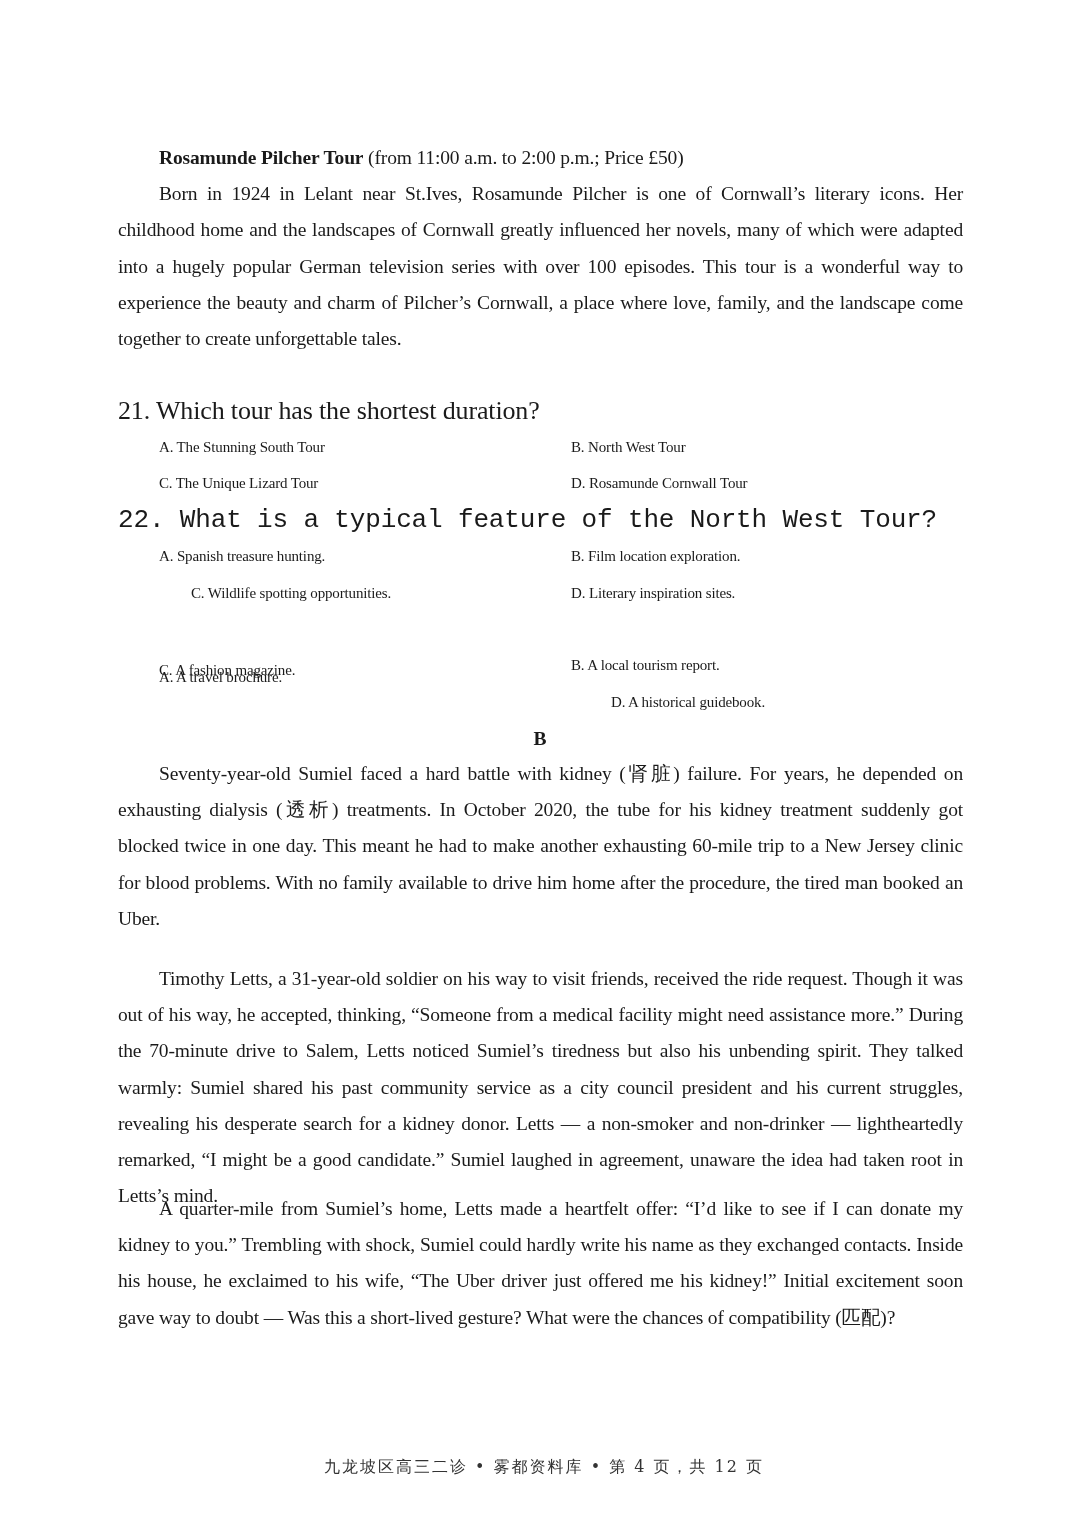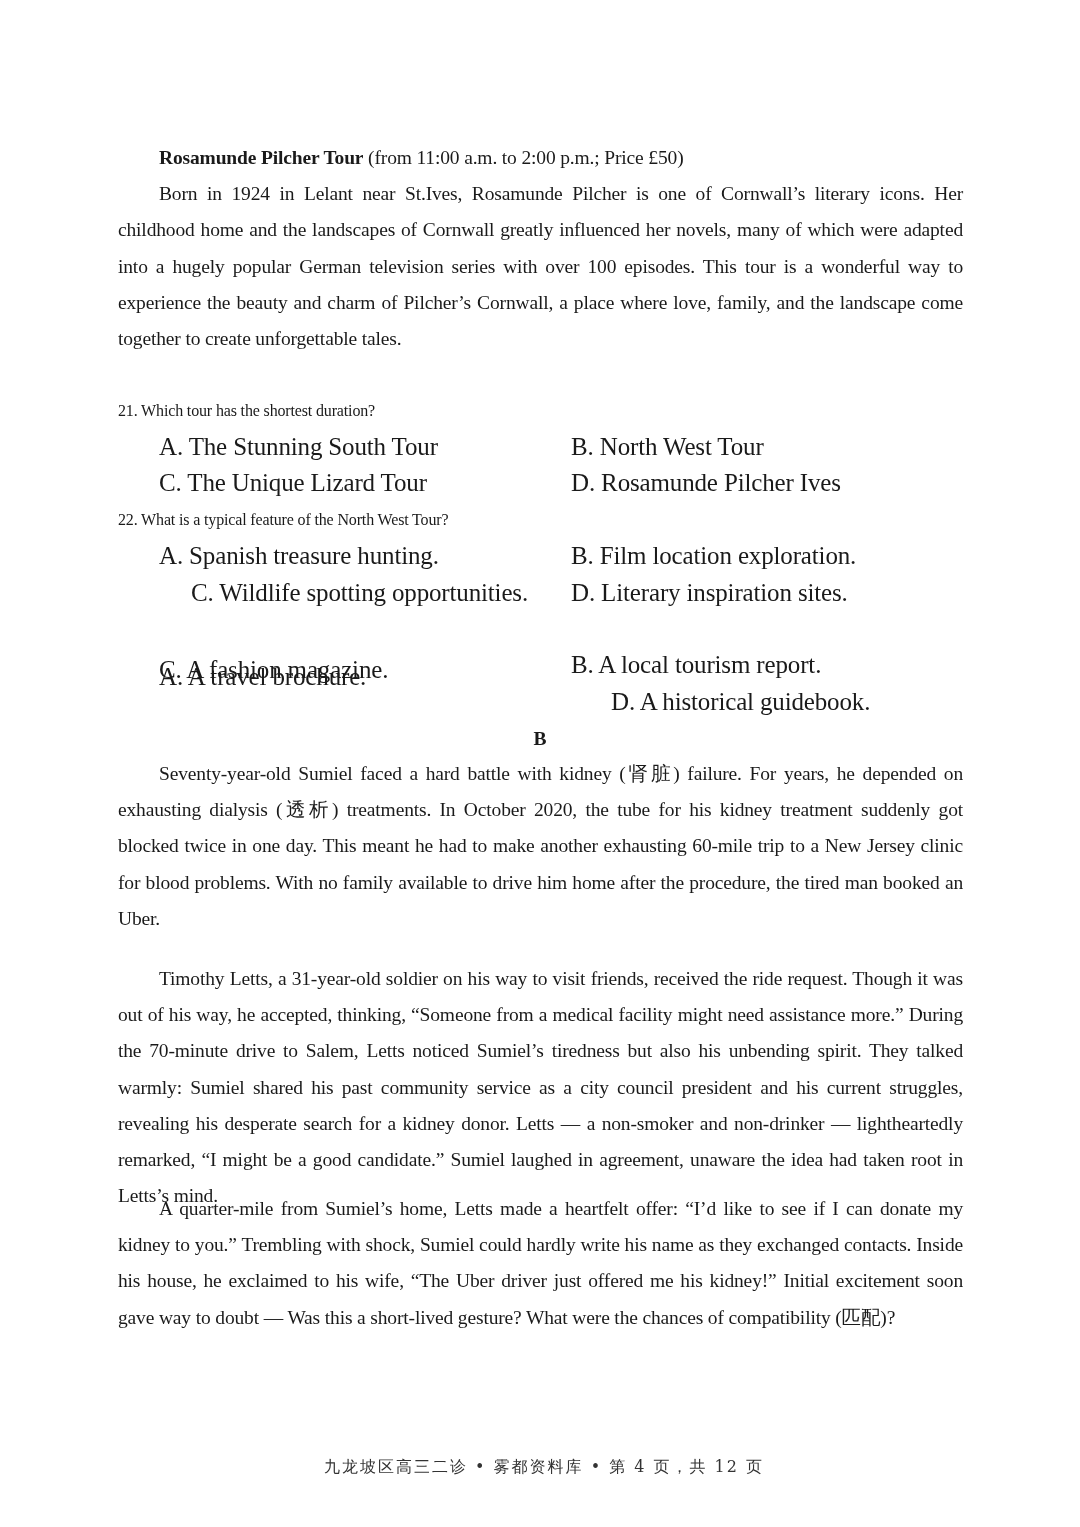--- a/index.html
+++ b/index.html
@@ -11,25 +11,25 @@
   .page { position: absolute; left: 0; top: 0; width: 992px; height: 1527px; }
   .para {
     position: absolute; left: 118px; width: 845px;
     font-size: 19.5px; line-height: 36.2px;
     text-align: justify; text-align-last: left;
     letter-spacing: -0.15px;
   }
   .para .indent { display: inline-block; width: 41px; }
   .tour-title { font-weight: bold; }
   .q-stem {
-    position: absolute; left: 118px; font-size: 16px; line-height: 36px;
+    position: absolute; left: 118px; font-size: 26px; line-height: 36px;
     letter-spacing: -0.15px;
   }
   .opt {
-    position: absolute; font-size: 25px; line-height: 36px; letter-spacing: -0.15px;
+    position: absolute; font-size: 15px; line-height: 36px; letter-spacing: -0.15px;
     cursor: pointer;
   }
   .col-a { left: 159px; }
   .col-b { left: 571px; }
   .section-head {
     position: absolute; left: 0; width: 1080px; top: 721px; text-align: center;
     font-weight: bold; font-size: 19.5px; line-height: 36px;
   }
   .footer {
     position: absolute; left: 0; width: 1080px; top: 1457px; text-align: center;
@@ -44,23 +44,23 @@
 
   <div class="para" style="top:140px;">
     <span class="indent"></span><span class="tour-title">Rosamunde Pilcher Tour</span><span> (from 11:00 a.m. to 2:00 p.m.; Price £50)</span><br>
     <span class="indent"></span><span>Born in 1924 in Lelant near St.Ives, Rosamunde Pilcher is one of Cornwall’s literary icons. Her childhood home and the landscapes of Cornwall greatly influenced her novels, many of which were adapted into a hugely popular German television series with over 100 episodes. This tour is a wonderful way to experience the beauty and charm of Pilcher’s Cornwall, a place where love, family, and the landscape come together to create unforgettable tales.</span>
   </div>
 
   <div class="q-stem" style="top:393px;">21. Which tour has the shortest duration?</div>
   <div class="opt col-a" style="top:429px;">A. The Stunning South Tour</div>
   <div class="opt col-b" style="top:429px;">B. North West Tour</div>
   <div class="opt col-a" style="top:465px;">C. The Unique Lizard Tour</div>
-  <div class="opt col-b" style="top:465px;">D. Rosamunde Pilcher Ives</div>
+  <div class="opt col-b" style="top:465px;">D. Rosamunde Cornwall Tour</div>
 
-  <div class="q-stem" style="top:502px;">22. What is a typical feature of the North West Tour?</div>
+  <div class="q-stem" style="top:502px;font-family:Liberation Mono, monospace;">22. What is a typical feature of the North West Tour?</div>
   <div class="opt col-a" style="top:538px;">A. Spanish treasure hunting.</div>
   <div class="opt col-b" style="top:538px;">B. Film location exploration.</div>
   <div class="opt col-a" style="top:575px;margin-left:32px;">C. Wildlife spotting opportunities.</div>
   <div class="opt col-b" style="top:575px;">D. Literary inspiration sites.</div>
 
   <div class="opt col-a" style="top:647px;margin-top:12px;">A. A travel brochure.</div>
   <div class="opt col-b" style="top:647px;">B. A local tourism report.</div>
   <div class="opt col-a" style="top:652px;">C. A fashion magazine.</div>
   <div class="opt col-b" style="top:684px;margin-left:40px;">D. A historical guidebook.</div>
 

